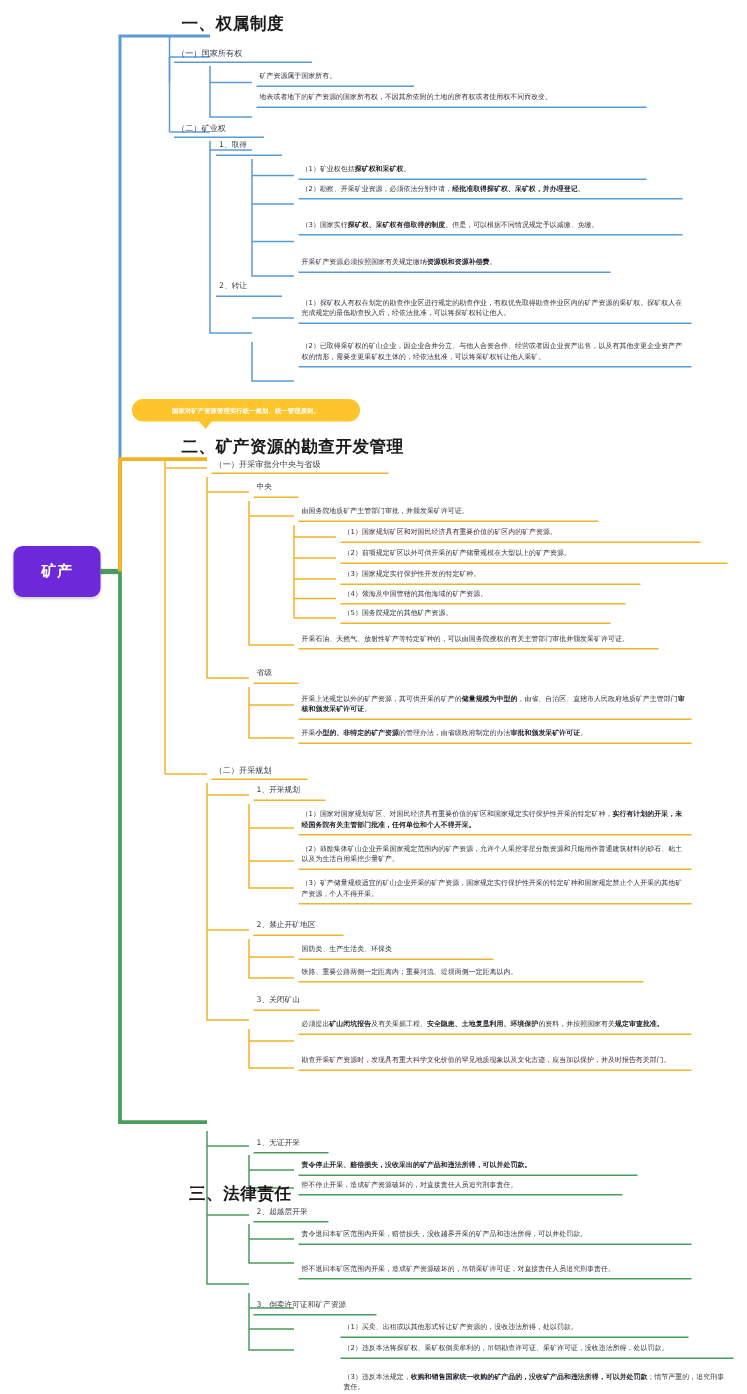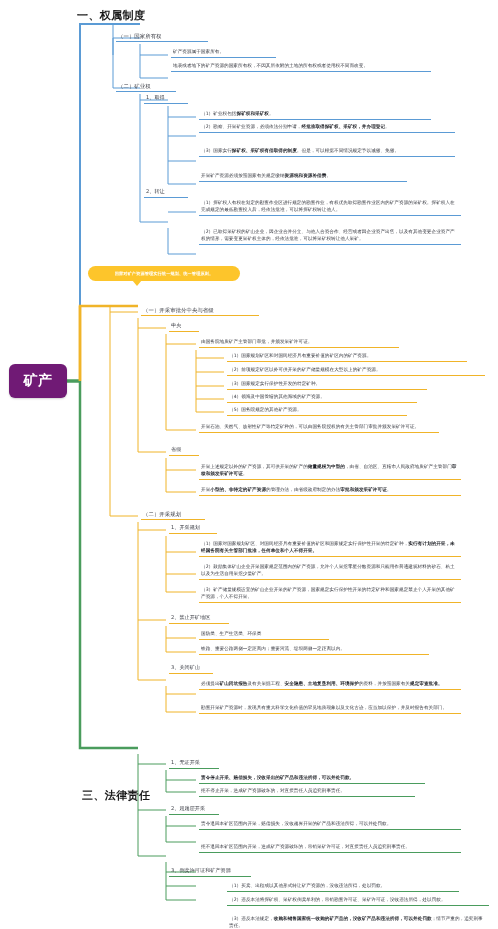--- a/index.html
+++ b/index.html
@@ -7,30 +7,30 @@
     width:498px;height:929px;overflow:hidden;position:relative;
     font-family:"DejaVu Sans","Liberation Sans",sans-serif;
     color:#222;
   }
   #canvas{position:absolute;inset:0;}
   .svg-layer{position:absolute;left:0;top:0;width:498px;height:929px;pointer-events:none;}
 
   
   .root-node{
     position:absolute;left:9px;top:364px;width:58px;height:34px;
-    background:#701a75;border-radius:6px;
+    background:#6d28d9;border-radius:6px;
     display:flex;align-items:center;justify-content:center;
-    color:#fff;font-size:14px;font-weight:bold;letter-spacing:.5px;
+    color:#fff;font-size:10px;font-weight:bold;letter-spacing:.5px;
     box-shadow:0 1px 2px rgba(0,0,0,.18);
   }
 
   
   .sec-title{
     position:absolute;font-size:11px;font-weight:bold;color:#1a1a1a;
-    letter-spacing:.4px;white-space:nowrap;
+    letter-spacing:.4px;white-space:nowrap;margin-left:44px;
   }
 
   
   .node{
     position:absolute;font-size:4.6px;line-height:1.5;
     color:#30323a;letter-spacing:.05px;
     padding:1px 2px 1.5px 2px;box-sizing:border-box;
   }
   .node.lvl2{font-size:5.4px;color:#3a3c44;padding-bottom:1px;}
   .node.lvl3{font-size:5.1px;color:#3a3c44;}
@@ -159,20 +159,21 @@
   <div class="node u-blue" style="left:199px;top:110px;width:232px;">（1）矿业权包括<b>探矿权和采矿权</b>。</div>
   <div class="node u-blue" style="left:199px;top:123px;width:256px;">（2）勘察、开采矿业资源，必须依法分别申请，<b>经批准取得探矿权、采矿权，并办理登记</b>。</div>
   <div class="node u-blue" style="left:199px;top:147px;width:256px;">（3）国家实行<b>探矿权、采矿权有偿取得的制度</b>。但是，可以根据不同情况规定予以减缴、免缴。</div>
   <div class="node u-blue" style="left:199px;top:172px;width:208px;">开采矿产资源必须按照国家有关规定缴纳<b>资源税和资源补偿费</b>。</div>
 
   <div class="node lvl3 u-blue" style="left:144px;top:187px;width:44px;">2、转让</div>
 
   <div class="node u-blue" style="left:199px;top:199px;width:262px;">（1）探矿权人有权在划定的勘查作业区进行规定的勘查作业，有权优先取得勘查作业区内的矿产资源的采矿权。探矿权人在完成规定的最低勘查投入后，经依法批准，可以将探矿权转让他人。</div>
   <div class="node u-blue" style="left:199px;top:228px;width:262px;">（2）已取得采矿权的矿山企业，因企业合并分立、与他人合资合作、经营或者因企业资产出售，以及有其他变更企业资产产权的情形，需要变更采矿权主体的，经依法批准，可以将采矿权转让他人采矿。</div>
 
+  <div class="sec-title" style="left:77px;top:290px;">二、矿产资源的勘查开发管理</div>
 
   <div class="node lvl2 u-yellow" style="left:141px;top:305px;width:118px;">（一）开采审批分中央与省级</div>
 
   <div class="node lvl3 u-yellow" style="left:169px;top:321px;width:30px;">中央</div>
 
   <div class="node u-yellow" style="left:199px;top:338px;width:200px;">由国务院地质矿产主管部门审批，并颁发采矿许可证。</div>
   <div class="node u-yellow" style="left:227px;top:352px;width:240px;">（1）国家规划矿区和对国民经济具有重要价值的矿区内的矿产资源。</div>
   <div class="node u-yellow" style="left:227px;top:366px;width:258px;">（2）前项规定矿区以外可供开采的矿产储量规模在大型以上的矿产资源。</div>
   <div class="node u-yellow" style="left:227px;top:380px;width:200px;">（3）国家规定实行保护性开发的特定矿种。</div>
   <div class="node u-yellow" style="left:227px;top:393px;width:190px;">（4）领海及中国管辖的其他海域的矿产资源。</div>

